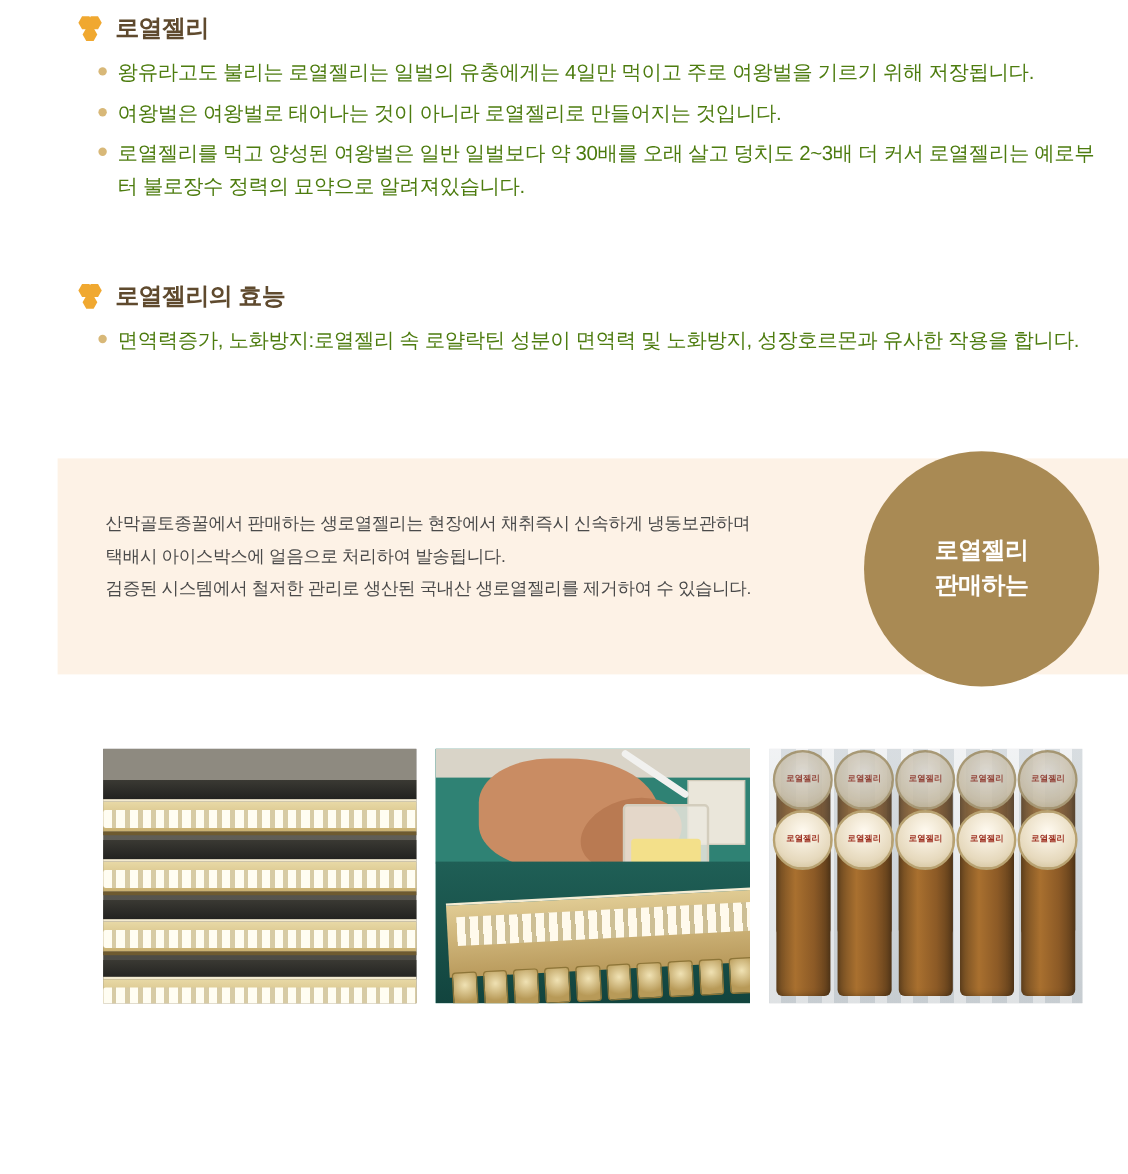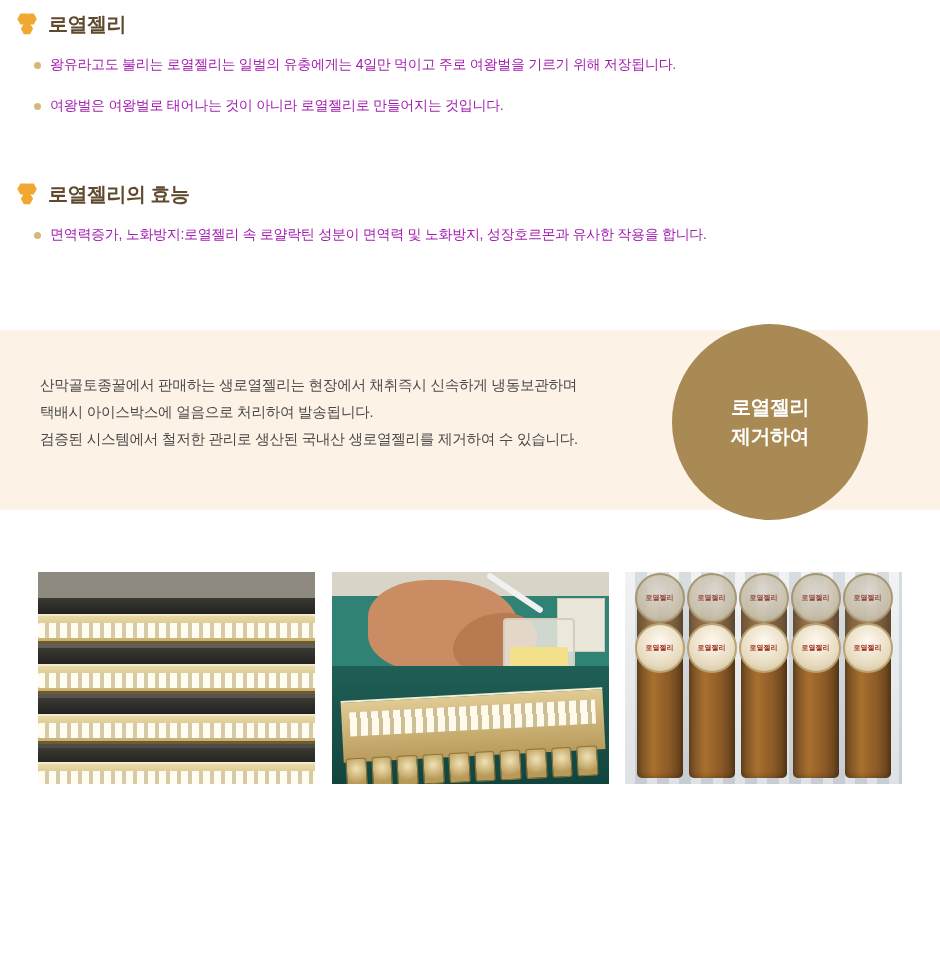--- a/index.html
+++ b/index.html
@@ -10,21 +10,21 @@
   }
   body {
     width: 940px;
     height: 978px;
     font-family: "Liberation Sans", "DejaVu Sans", sans-serif;
     color: #3b3b3b;
     position: relative;
     overflow: hidden;
   }
 
-  .page { width: 940px; position: relative; }
+  .page { width: 940px; position: relative; padding-left: 48px; }
 
   
   .section-head {
     display: flex;
     align-items: center;
     gap: 9px;
     padding-left: 14px;
     margin-top: 12px;
   }
   .section-head .hex {
@@ -44,26 +44,25 @@
 
   
   ul.bullets {
     list-style: none;
     margin: 12px 0 0 0;
     padding: 0 20px 0 34px;
   }
   ul.bullets li {
     position: relative;
     padding-left: 16px;
-    font-size: 14px;
+    font-size: 17px;
     line-height: 1.62;
-    color: #a21caf;
+    color: #4d7c0f;
     margin-bottom: 6px;
     letter-spacing: -0.3px;
-    margin-top: 18px;
   }
   ul.bullets li::before {
     content: "";
     position: absolute;
     left: 0;
     top: 9px;
     width: 7px;
     height: 7px;
     border-radius: 50%;
     background: #d8b878;
@@ -290,20 +289,21 @@
         <path d="M13.6 1.6 L19.7 1.6 L22.8 7 L19.7 12.4 L13.6 12.4 L10.5 7 Z" fill="#f0a830"></path>
         <path d="M9.9 11.4 L16.0 11.4 L19.1 16.8 L16.0 22.2 L9.9 22.2 L6.8 16.8 Z" fill="#f0a830"></path>
       </svg>
     </span>
     <span class="title">로열젤리</span>
   </div>
 
   <ul class="bullets">
     <li>왕유라고도 불리는 로열젤리는 일벌의 유충에게는 4일만 먹이고 주로 여왕벌을 기르기 위해 저장됩니다.</li>
     <li>여왕벌은 여왕벌로 태어나는 것이 아니라 로열젤리로 만들어지는 것입니다.</li>
+    <li>로열젤리를 먹고 양성된 여왕벌은 일반 일벌보다 약 30배를 오래 살고 덩치도 2~3배 더 커서 로열젤리는 예로부터 불로장수 정력의 묘약으로 알려져있습니다.</li>
   </ul>
 
   <div class="gap-1"></div>
 
   <div class="section-head">
     <span class="hex">
       <svg width="25" height="23" viewBox="0 0 25 23">
         <path d="M6.4 1.6 L12.5 1.6 L15.6 7 L12.5 12.4 L6.4 12.4 L3.3 7 Z" fill="#f0a830"></path>
         <path d="M13.6 1.6 L19.7 1.6 L22.8 7 L19.7 12.4 L13.6 12.4 L10.5 7 Z" fill="#f0a830"></path>
         <path d="M9.9 11.4 L16.0 11.4 L19.1 16.8 L16.0 22.2 L9.9 22.2 L6.8 16.8 Z" fill="#f0a830"></path>
@@ -319,21 +319,21 @@
   <div class="gap-2"></div>
 
   <div class="band">
     <div class="band-text">
       <div>산막골토종꿀에서 판매하는 생로열젤리는 현장에서 채취즉시 신속하게 냉동보관하며</div>
       <div>택배시 아이스박스에 얼음으로 처리하여 발송됩니다.</div>
       <div>검증된 시스템에서 철저한 관리로 생산된 국내산 생로열젤리를 제거하여 수 있습니다.</div>
     </div>
     <div class="cta-circle">
       <span>로열젤리</span>
-      <span>제거하여</span>
+      <span>판매하는</span>
     </div>
   </div>
 
   <div class="photos">
 
     <div class="photo p1">
       <div class="sky"></div>
       <div class="dark" style="top:26px;"></div>
       <div class="frame" style="top:42px;"></div>
       <div class="dark" style="top:76px;"></div>

